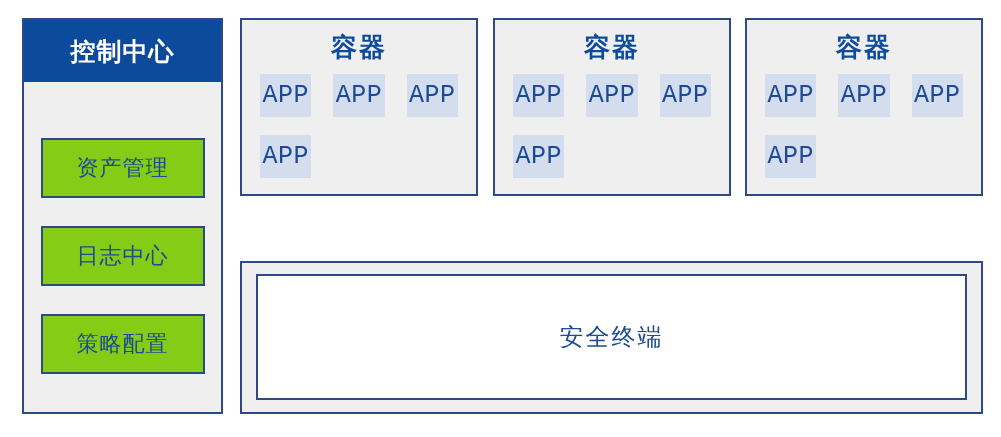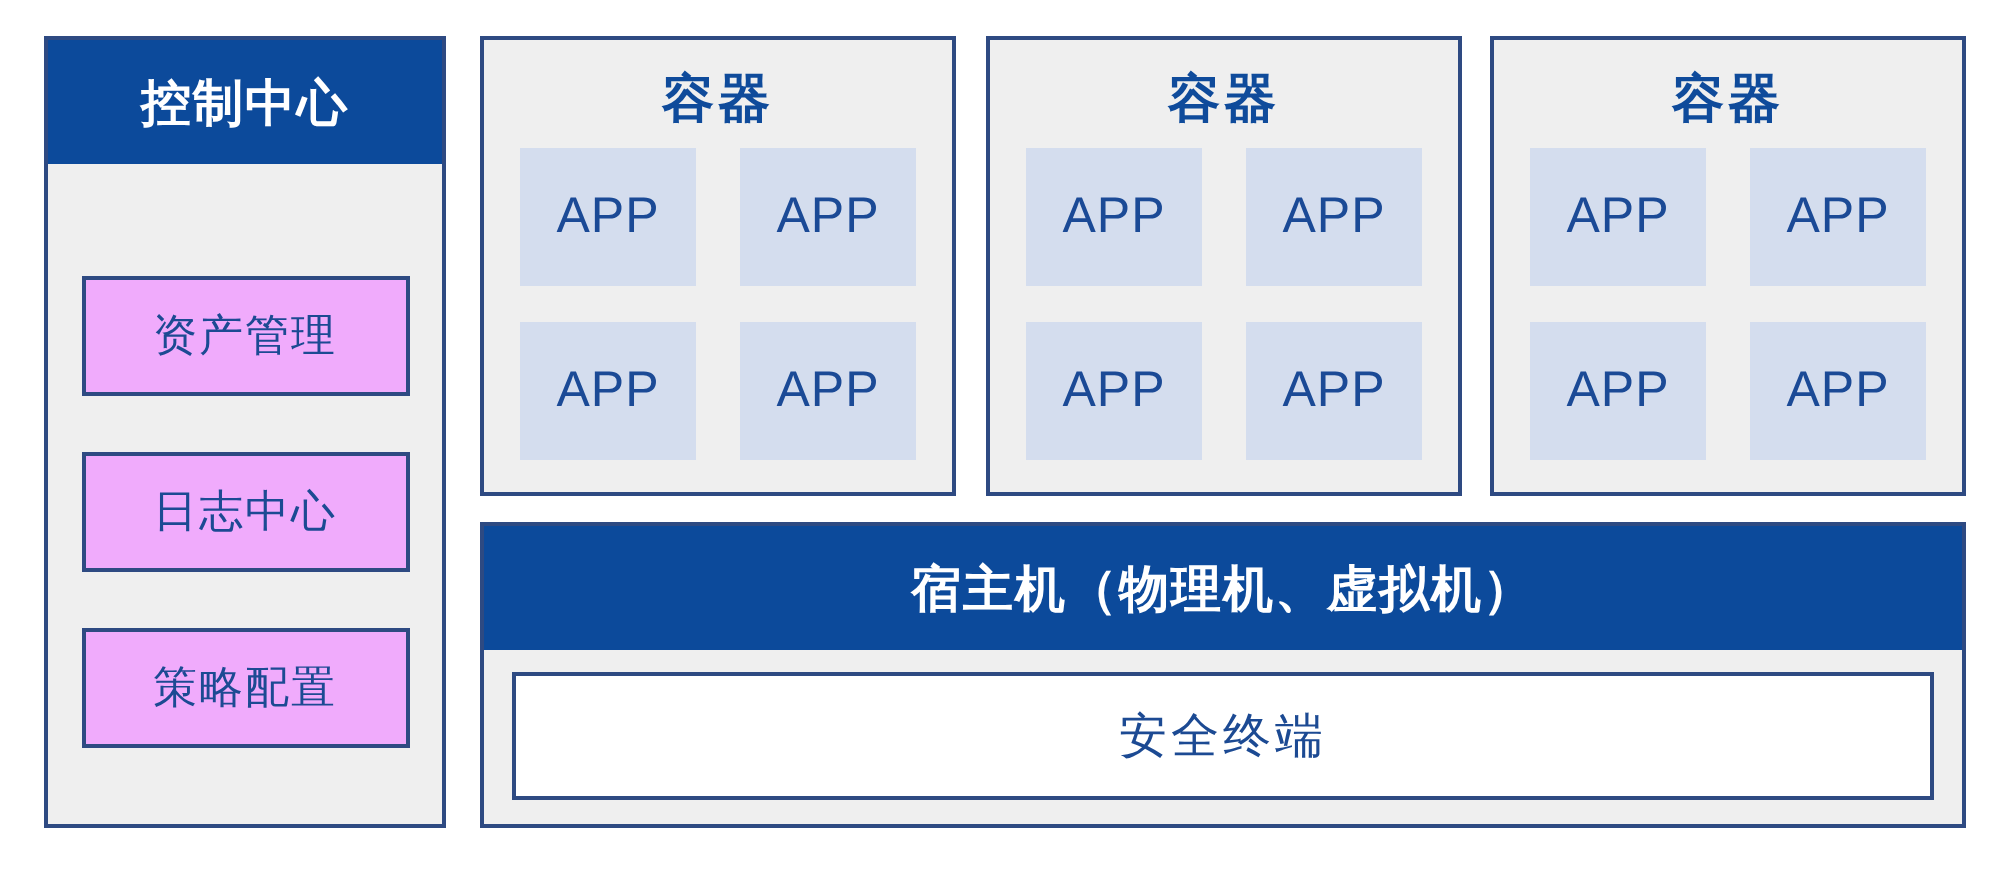--- a/index.html
+++ b/index.html
@@ -54,39 +54,40 @@
     display: flex;
     flex-direction: column;
     justify-content: space-evenly;
     align-items: center;
     padding: 8px 0 10px 0;
     box-sizing: border-box;
   }
   .cc-item {
     width: 164px;
     height: 60px;
-    background: #f0abfc;
+    background: #84cc16;
     border: 2px solid #2e4a82;
     box-sizing: border-box;
     display: flex;
     align-items: center;
     justify-content: center;
     color: #1c4a93;
     font-size: 22px;
     letter-spacing: 1px;
   }
 
   
   .container-box {
     top: 18px;
     width: 238px;
-    height: 230px;
-    display: flex;
-    flex-direction: column;
-    align-items: center;
+    height: 178px;
+    display: flex;
+    flex-direction: column;
+    align-items: center;
+    font-family: Liberation Mono, monospace;
   }
   #container-1 { left: 240px; }
   #container-2 { left: 493px; }
   #container-3 { left: 745px; }
 
   .container-title {
     margin-top: 16px;
     margin-bottom: 6px;
     color: #0f4b9b;
     font-size: 26px;
@@ -94,21 +95,21 @@
     letter-spacing: 2px;
     line-height: 1;
     flex: 0 0 auto;
   }
   .app-grid {
     flex: 1 1 auto;
     width: 100%;
     box-sizing: border-box;
     padding: 6px 18px 16px 18px;
     display: grid;
-    grid-template-columns: 1fr 1fr;
+    grid-template-columns: 1fr 1fr 1fr;
     grid-template-rows: 1fr 1fr;
     column-gap: 22px;
     row-gap: 18px;
   }
   .app-cell {
     background: #d4ddee;
     display: flex;
     align-items: center;
     justify-content: center;
     color: #1b4a96;
@@ -230,19 +231,18 @@
     <div class="app-cell">
       <span>APP</span>
     </div>
     <div class="app-cell">
       <span>APP</span>
     </div>
   </div>
 </div>
 
 <div class="panel" id="host-panel">
-  <div class="host-header">宿主机（物理机、虚拟机）</div>
   <div class="host-body">
     <div class="endpoint-box">
       <span>安全终端</span>
     </div>
   </div>
 </div>
 
 </body></html>

